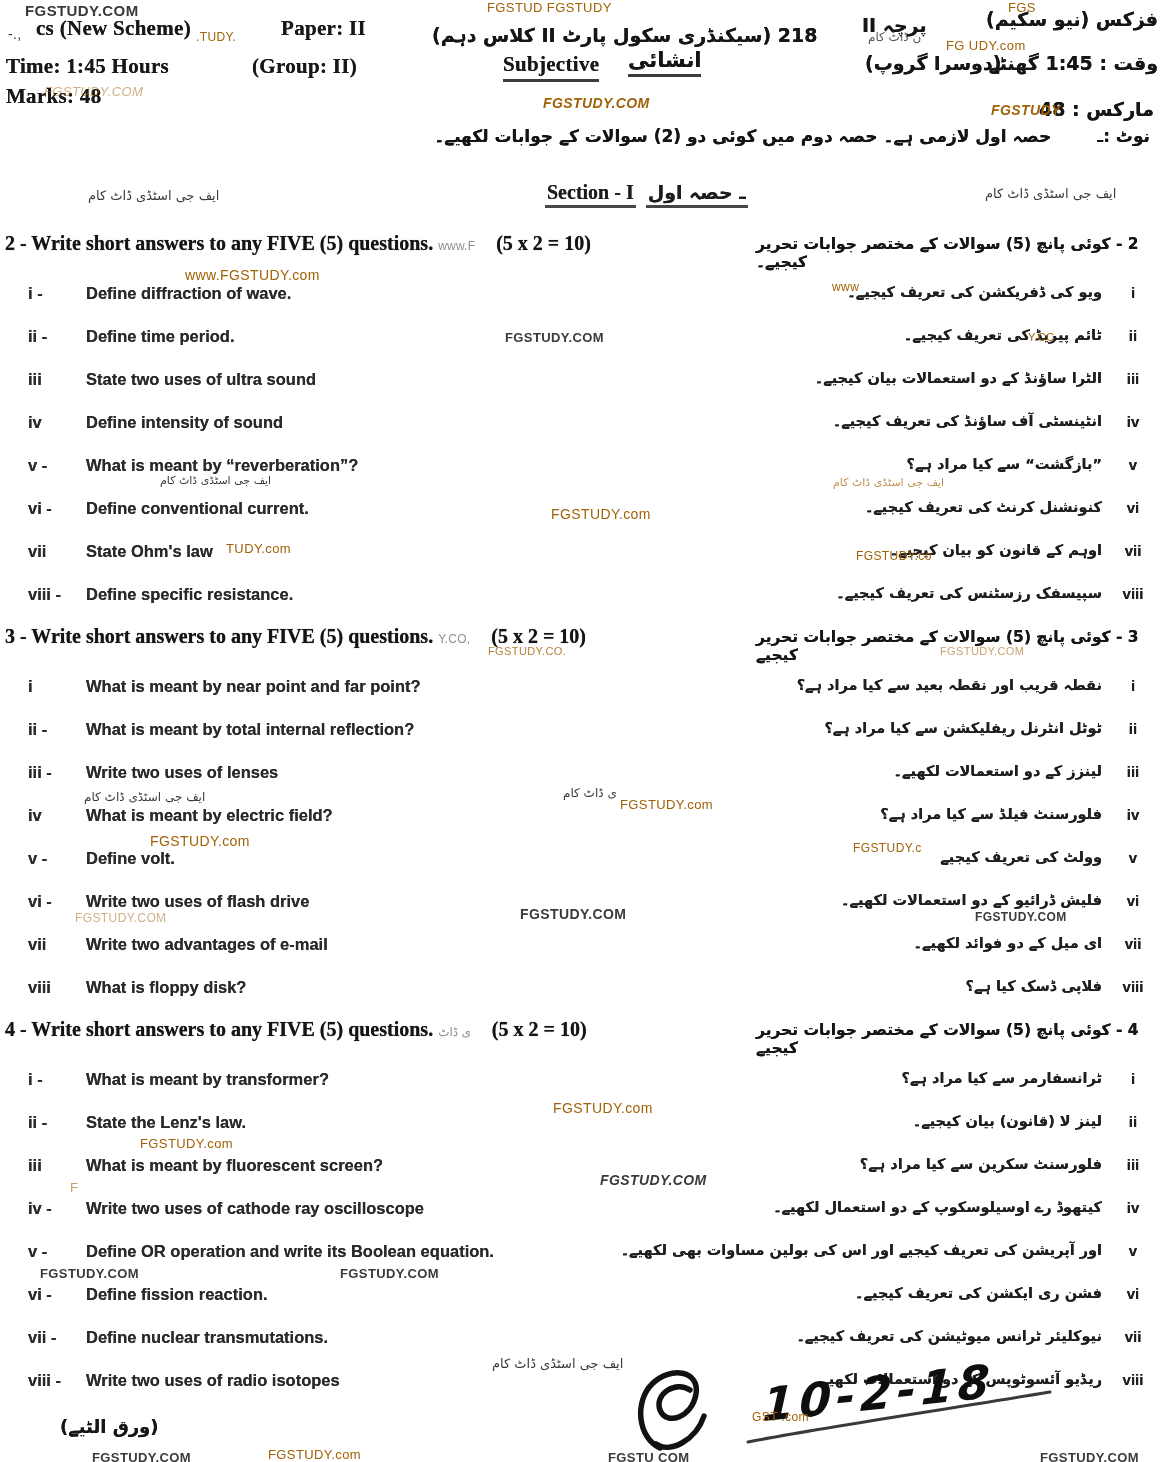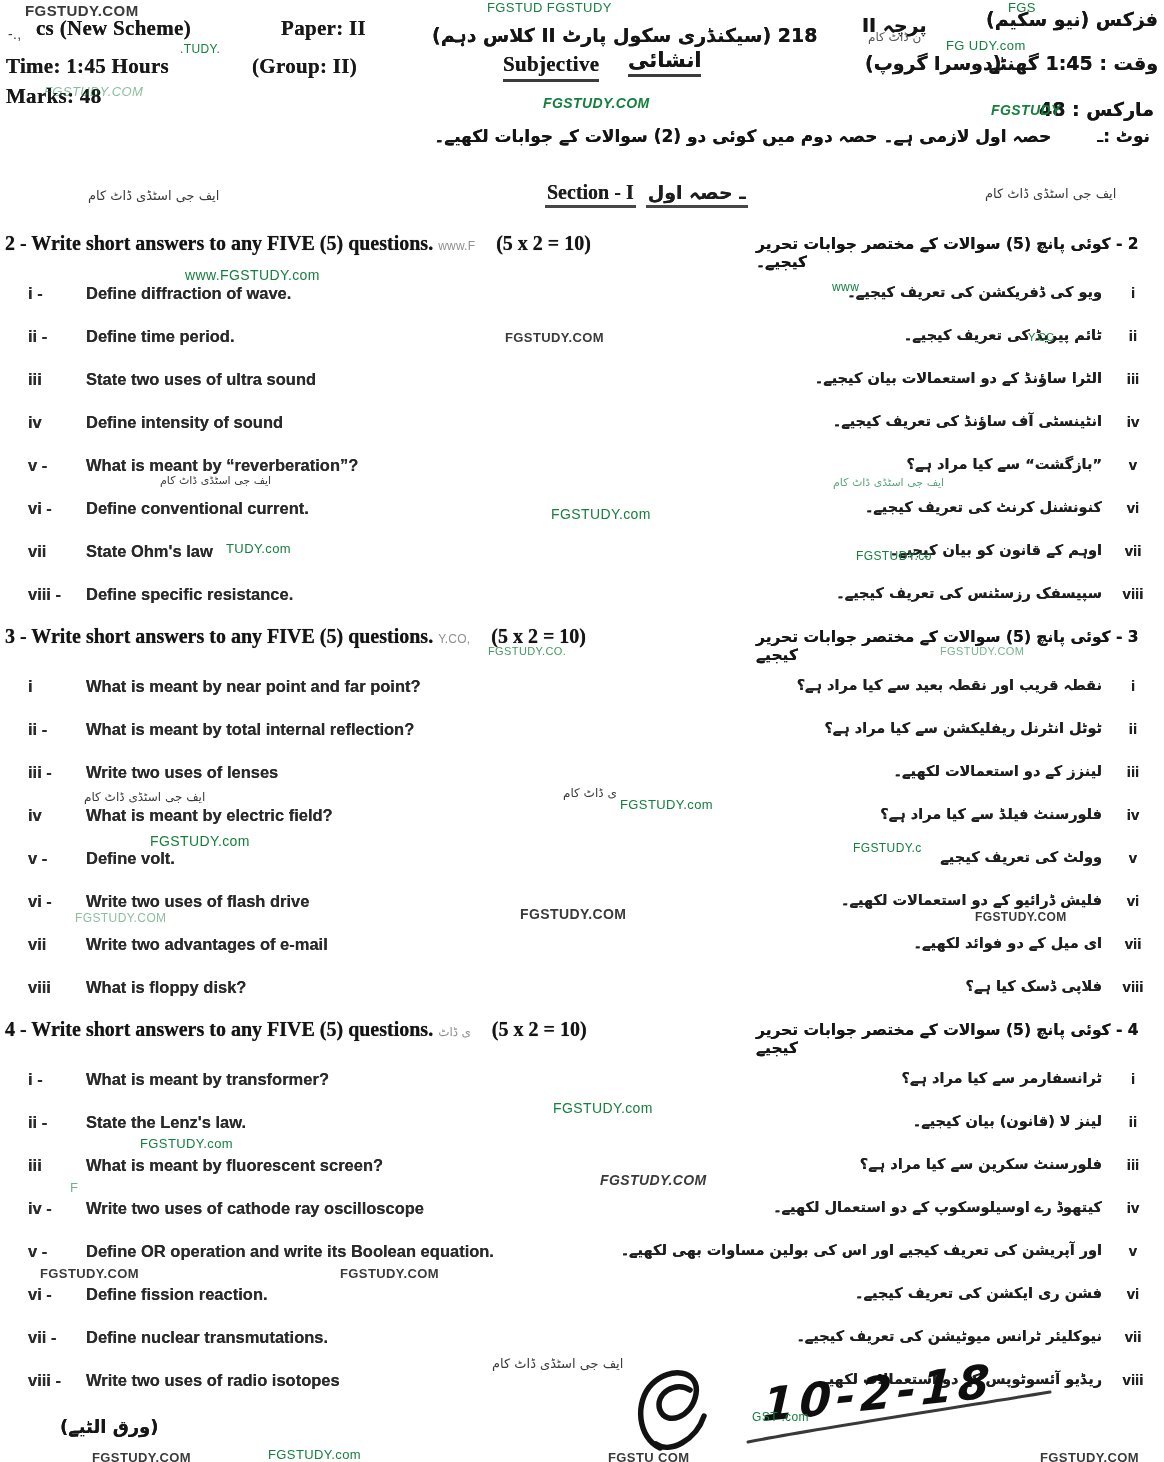--- a/index.html
+++ b/index.html
@@ -36,21 +36,21 @@
   .item-en{display:flex;gap:12px;font-family:"Liberation Sans",sans-serif;
         font-weight:600;font-size:16.5px;color:#2a2a2a;text-shadow:0 0 .6px #444;
         white-space:nowrap;}
   .no-en{min-width:46px;}
   .item-ur{display:flex;direction:rtl;gap:10px;font-family:"DejaVu Sans",sans-serif;
         font-weight:700;font-size:14.5px;color:#1f1f1f;text-shadow:0 0 .5px #333;
         white-space:nowrap;}
   .no-ur{min-width:42px;text-align:center;font-family:"Liberation Sans",sans-serif;
         font-weight:600;font-size:15px;}
   
-  .wm{position:absolute;color:#15803d;font-family:"Liberation Sans",sans-serif;
+  .wm{position:absolute;color:#a16207;font-family:"Liberation Sans",sans-serif;
         white-space:nowrap;letter-spacing:.4px;}
   .wm.dark{color:#3a3a3a;}
   .wm.bold{font-weight:700;}
   .wm.italic{font-style:italic;}
   .wm.ur{font-family:"DejaVu Sans",sans-serif;direction:rtl;}
   .wm.inline{position:static;display:inline;margin:0 5px;font-size:12px;
         color:#8f8f8f;font-weight:400;font-family:"Liberation Sans",sans-serif;
         letter-spacing:.2px;text-shadow:none;}
   
   .turnover{position:absolute;left:60px;top:1416px;direction:rtl;
@@ -362,21 +362,21 @@
       <path d="M118,92 C190,78 300,62 420,42" stroke="#161616" stroke-width="3" fill="none" stroke-linecap="round" opacity="0.85"></path>
     </svg>
     <span class="date">10-2-18</span>
   </div>
 
   <div id="wm-root">
       <span class="wm dark bold" style="left: 25px; top: 2px; font-size: 15px;">FGSTUDY.COM</span>
       <span class="wm " style="left: 487px; top: 0px; font-size: 13px;">FGSTUD FGSTUDY</span>
       <span class="wm " style="left: 1008px; top: 0px; font-size: 13px;">FGS</span>
       <span class="wm dark" style="left: 8px; top: 26px; font-size: 14px;">-.,</span>
-      <span class="wm " style="left: 180px; top: 30px; font-size: 12px; margin-top: 12px;">.TUDY.</span>
+      <span class="wm " style="left: 196px; top: 30px; font-size: 12px;">.TUDY.</span>
       <span class="wm dark ur" style="left: 868px; top: 30px; font-size: 12px; opacity: 0.85;">ن ڈاٹ کام</span>
       <span class="wm " style="left: 946px; top: 38px; font-size: 13px;">FG  UDY.com</span>
       <span class="wm bold italic" style="left: 543px; top: 95px; font-size: 14px;">FGSTUDY.COM</span>
       <span class="wm bold italic" style="left: 991px; top: 102px; font-size: 14px;">FGSTUDY</span>
       <span class="wm italic" style="left: 44px; top: 84px; font-size: 13px; opacity: 0.5;">FGSTUDY.COM</span>
       <span class="wm dark ur" style="left: 88px; top: 188px; font-size: 13px;">ایف جی اسٹڈی ڈاٹ کام</span>
       <span class="wm dark ur" style="left: 985px; top: 186px; font-size: 13px;">ایف جی اسٹڈی ڈاٹ کام</span>
       <span class="wm " style="left: 185px; top: 267px; font-size: 14px;">www.FGSTUDY.com</span>
       <span class="wm " style="left: 832px; top: 280px; font-size: 12px;">www</span>
       <span class="wm dark bold" style="left: 505px; top: 330px; font-size: 13px;">FGSTUDY.COM</span>

